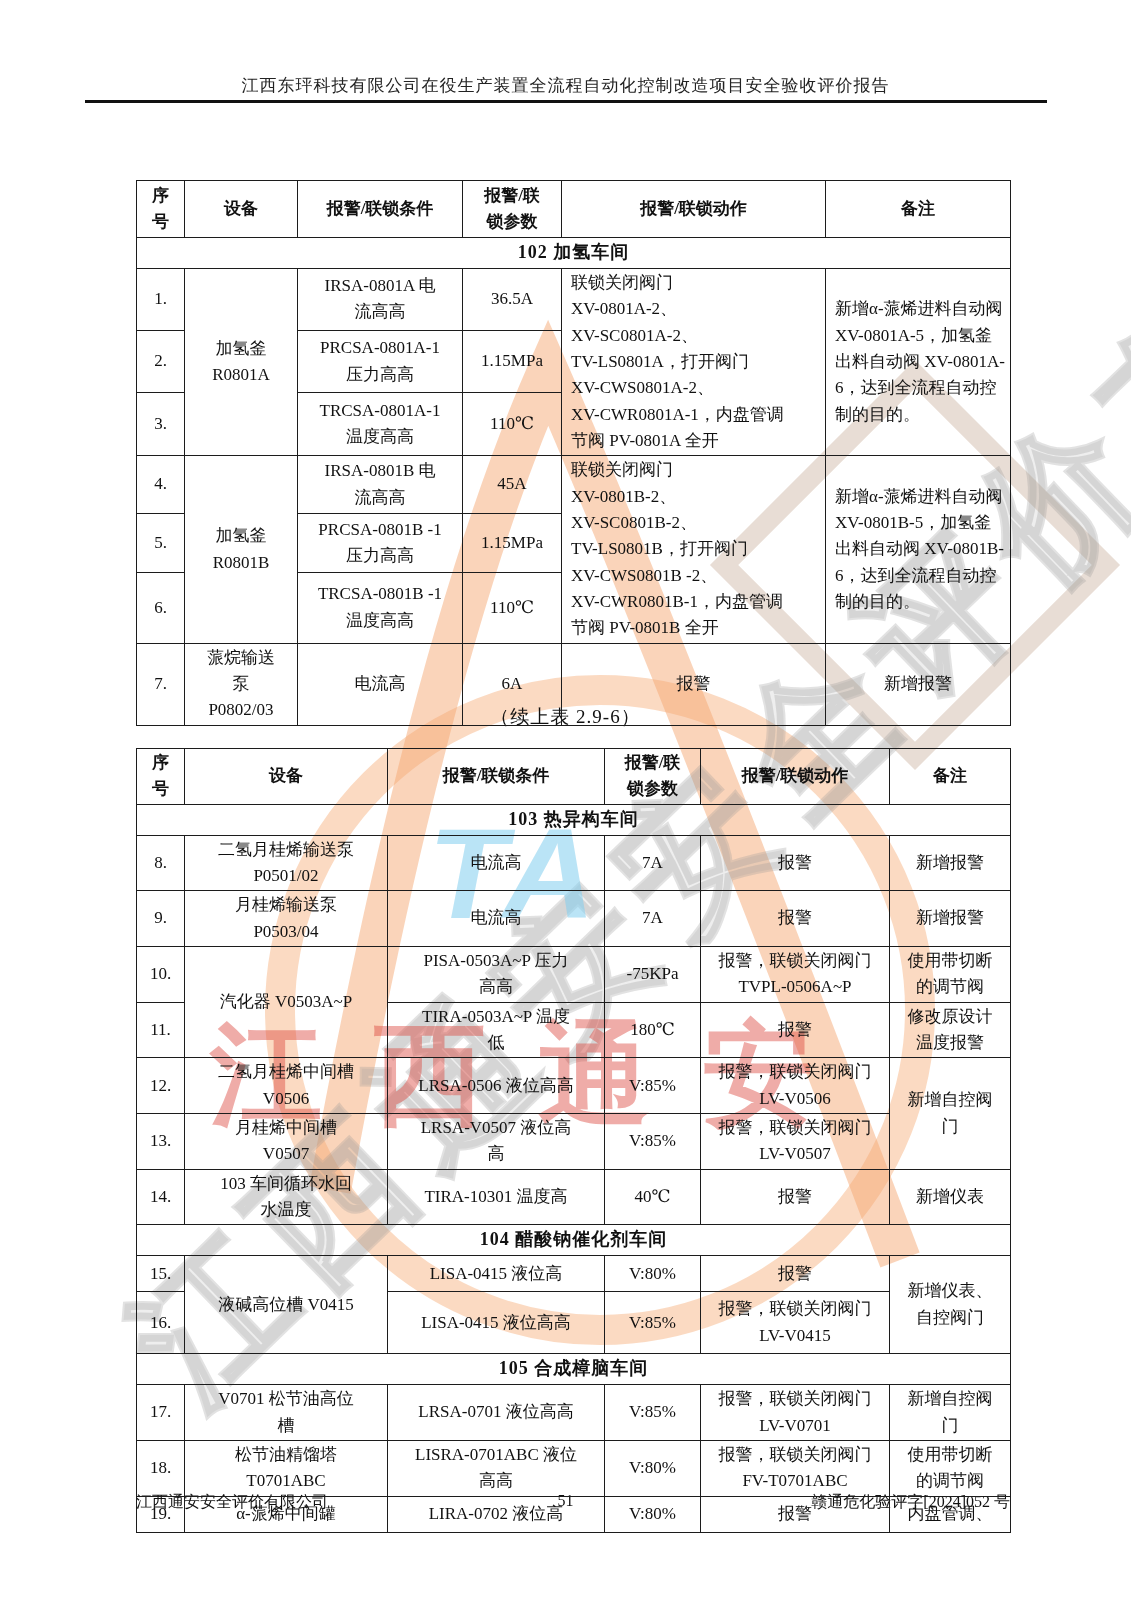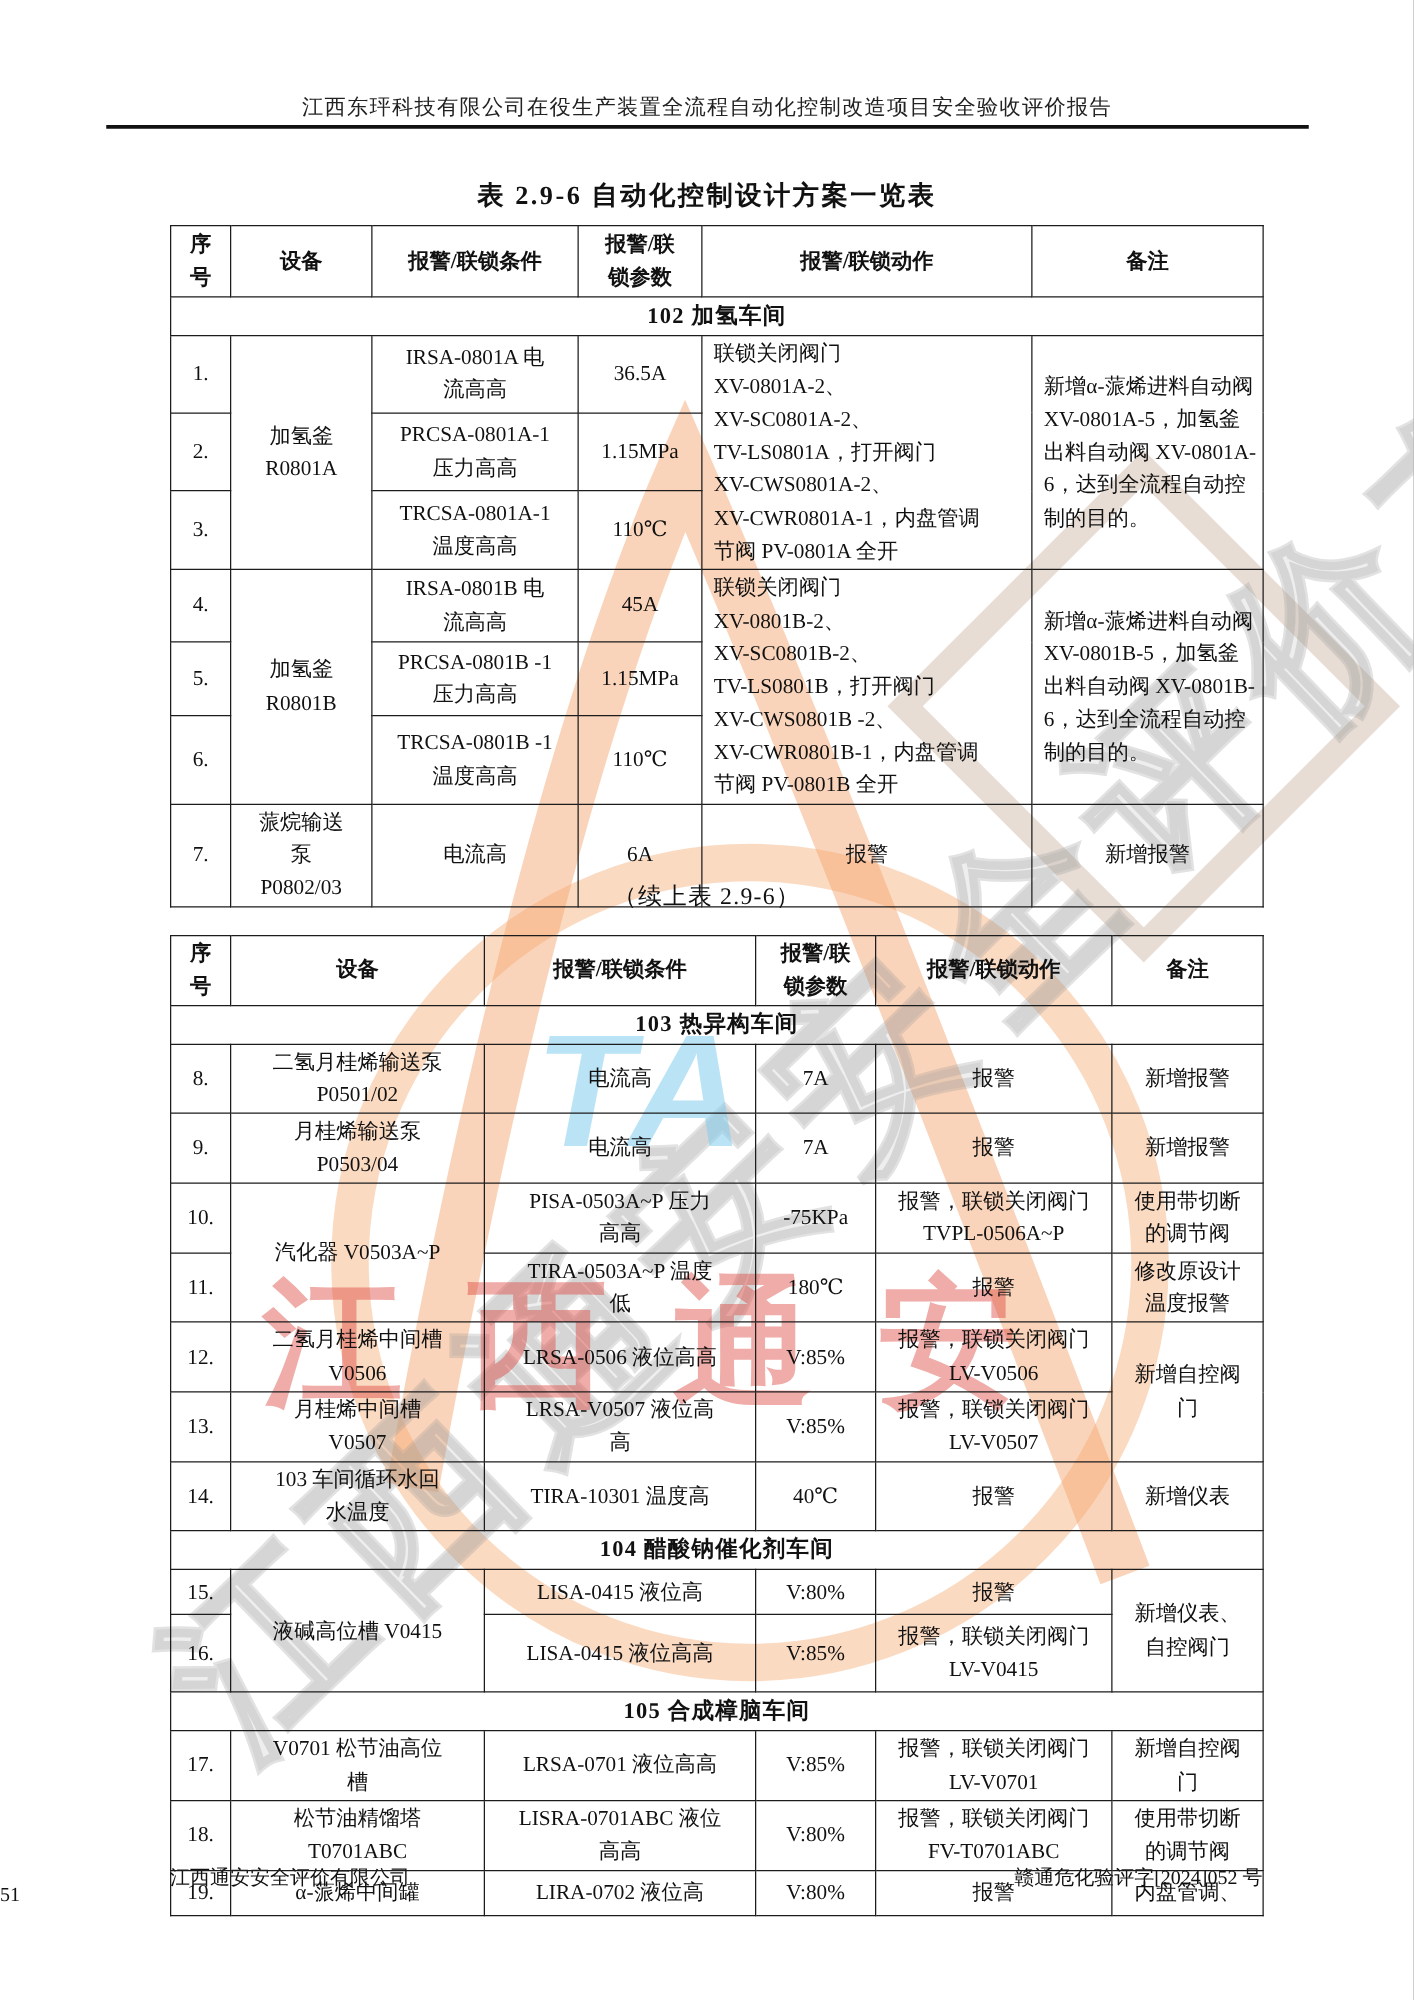--- a/index.html
+++ b/index.html
@@ -37,21 +37,21 @@
   .t1-title{
     position:absolute;top:142px;left:0;width:100%;text-align:center;
     font-size:21px;font-weight:bold;letter-spacing:2px;
   }
   .cont-title{
     position:absolute;top:704px;left:0;width:100%;text-align:center;
     font-size:19px;letter-spacing:1px;
   }
   .footer{position:absolute;top:1492px;left:0;width:100%;font-size:16px;}
   .footer .f-left{position:absolute;left:136px;top:0;}
-  .footer .f-center{position:absolute;left:0;width:100%;text-align:left;top:16px;}
+  .footer .f-center{position:absolute;left:0;width:100%;text-align:center;top:0;}
   .footer .f-right{position:absolute;right:121px;top:0;}
   
   table{border-collapse:collapse;table-layout:fixed;position:absolute;z-index:1;background:transparent;}
   #table1{left:136px;top:180px;width:874px;}
   #table2{left:136px;top:748px;width:874px;}
   th,td{
     border:1.7px solid #1c1c1c;padding:1px 5px;
     font-size:17px;line-height:1.55;vertical-align:middle;
     text-align:center;white-space:pre-line;overflow:hidden;
   }
@@ -71,21 +71,20 @@
       <rect x="-135" y="-135" width="270" height="270" fill="none" stroke="rgba(185,150,125,0.32)" stroke-width="20" transform="translate(915,565) rotate(45)"></rect>
     </svg>
     <div class="wm-diag">江西通安安全评价有限公司</div>
     <div class="wm-ta">TA</div>
     <div class="wm-stamp">江西通安</div>
   </div>
 
   <div class="doc-header">江西东玶科技有限公司在役生产装置全流程自动化控制改造项目安全验收评价报告</div>
   <div class="header-rule"></div>
 
-  <div class="t1-title">表 2.9-6  自动化控制设计方案一览表</div>
 
   <table id="table1">
     <colgroup>
         <col style="width:48px">
         <col style="width:113px">
         <col style="width:165px">
         <col style="width:99px">
         <col style="width:264px">
         <col style="width:185px">
       </colgroup>

